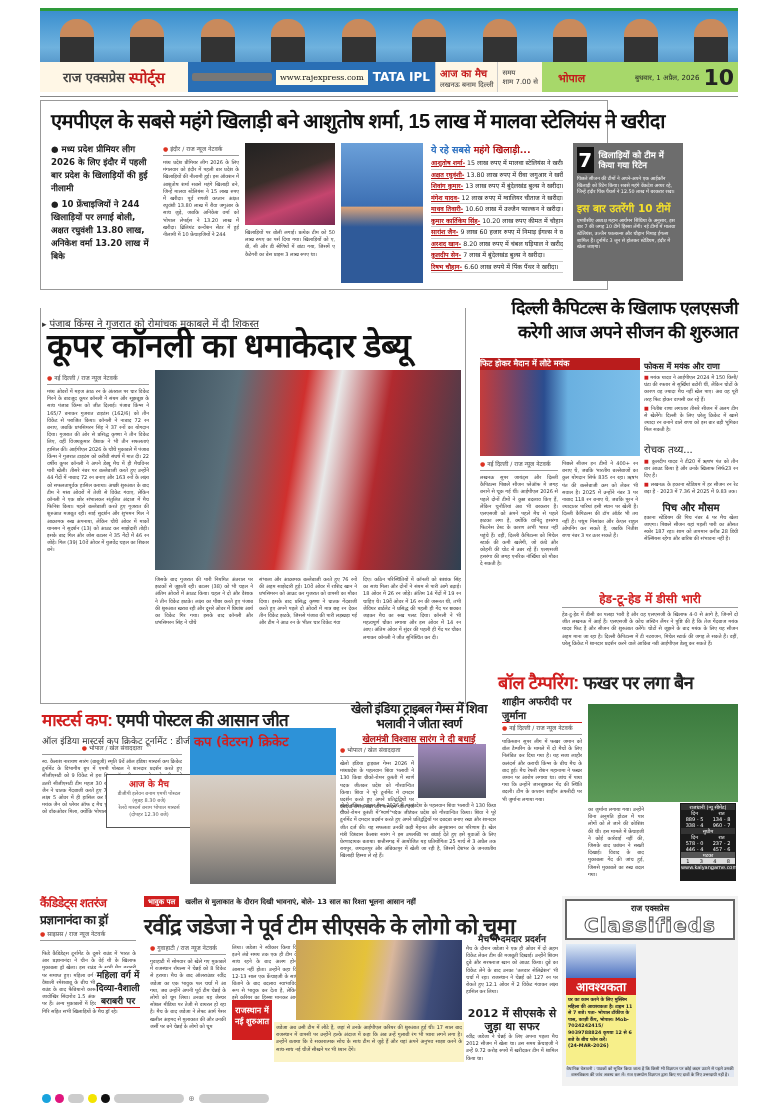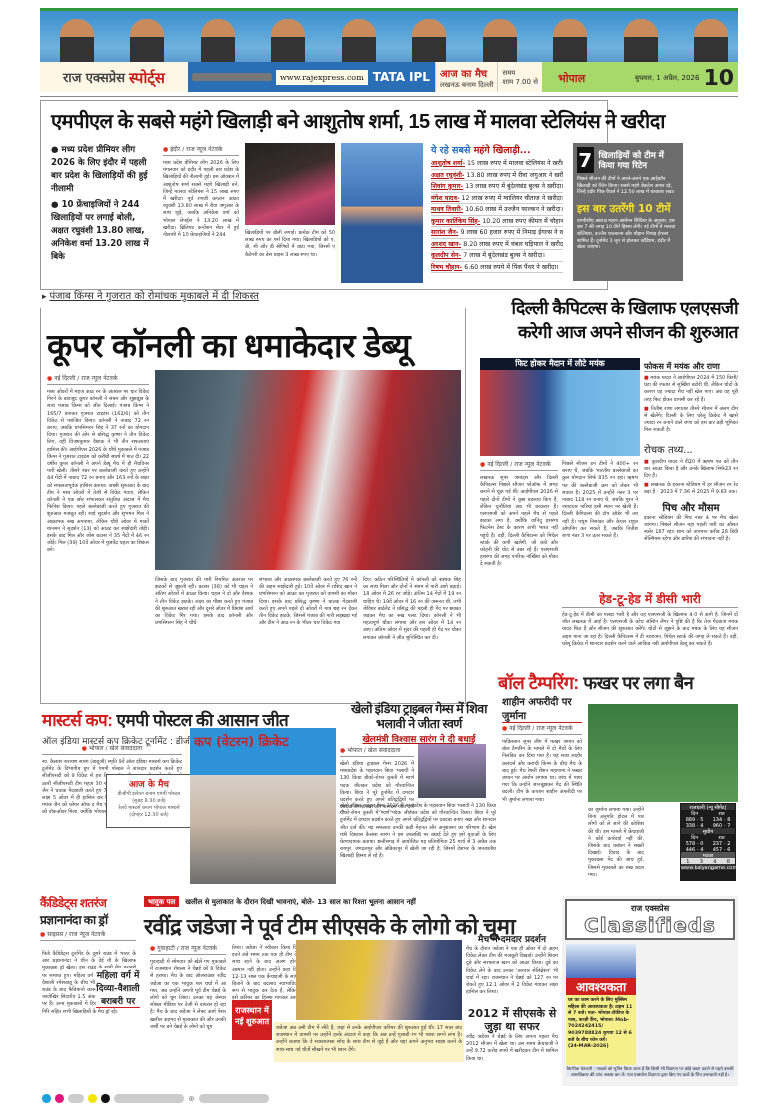--- a/index.html
+++ b/index.html
@@ -109,39 +109,39 @@
     <div style="display:flex;gap:5px;align-items:center">
       <div style="background:#111;color:#fff;font-size:20px;font-weight:bold;width:24px;height:26px;text-align:center;line-height:26px">7</div>
       <div style="font-size:8.5px;font-weight:bold;line-height:10px">खिलाड़ियों को टीम में किया गया रिटेन</div>
     </div>
     <p style="font-size:4.8px;line-height:6.6px;margin-top:3px">पिछले सीजन की टीमों ने अपने-अपने एक आईकॉन खिलाड़ी को रिटेन किया। सबसे महंगे वेंकटेश अय्यर रहे, जिन्हें इंदौर पिंक पैंथर्स ने 12.50 लाख में बरकरार रखा।</p>
     <div style="color:#f5e12a;font-weight:bold;font-size:10.5px;margin:5px 0 3px">इस बार उतरेंगी 10 टीमें</div>
     <p style="font-size:4.8px;line-height:6.6px">एमपीसीए अध्यक्ष महान आर्यमन सिंधिया के अनुसार, इस बार 7 की जगह 10 टीमें हिस्सा लेंगी। नई टीमों में मालवा स्टेलियंस, उज्जैन फाल्कन्स और चौहान निमाड़ ईगल्स शामिल हैं। टूर्नामेंट 3 जून से होलकर स्टेडियम, इंदौर में खेला जाएगा।</p>
   </div>
 </div>
 
-<div class="abs" style="left:42px;top:284px;width:420px">
+<div class="abs" style="left:42px;top:312px;width:420px">
   <span style="font-size:9px;color:#333">▸ </span><span style="font-size:10px;color:#333;text-decoration:underline">पंजाब किंग्स ने गुजरात को रोमांचक मुकाबले में दी शिकस्त</span>
 </div>
 <div class="abs box" style="left:40px;top:308px;width:426px;height:396px;border-top:none;border-bottom:1px solid #999">
   <h1 style="position:absolute;left:6px;top:14px;font-size:33px;color:#111;white-space:nowrap">कूपर कॉनली का धमाकेदार डेब्यू</h1>
   <div class="abs" style="left:6px;top:66px;width:102px">
     <div class="dateline">नई दिल्ली / राज न्यूज नेटवर्क</div>
     <p class="body-txt" style="height:300px;overflow:hidden">मध्य ओवरों में महज आठ रन के अंतराल पर चार विकेट गिरने के बावजूद कूपर कॉनली ने संयम और सूझबूझ के साथ पंजाब किंग्स को जीत दिलाई। पंजाब किंग्स ने 165/7 बनाकर गुजरात टाइटंस (162/6) को तीन विकेट से पराजित किया। कॉनली ने नाबाद 72 रन बनाए, जबकि प्रभसिमरन सिंह ने 37 रनों का योगदान दिया। गुजरात की ओर से प्रसिद्ध कृष्णा ने तीन विकेट लिए, वहीं विजयकुमार वैशाक ने भी तीन सफलताएं हासिल कीं। आईपीएल 2026 के चौथे मुकाबले में पंजाब किंग्स ने गुजरात टाइटंस को करीबी संघर्ष में मात दी। 22 वर्षीय कूपर कॉनली ने अपने डेब्यू मैच में ही मैचविनर पारी खेली। तीसरे नंबर पर बल्लेबाजी करते हुए उन्होंने 44 गेंदों में नाबाद 72 रन बनाए और 163 रनों के लक्ष्य को सफलतापूर्वक हासिल कराया। अच्छी शुरुआत के बाद टीम ने मध्य ओवरों में तेजी से विकेट गंवाए, लेकिन कॉनली ने एक छोर संभालकर संतुलित अंदाज में मैच फिनिश किया। पहले बल्लेबाजी करते हुए गुजरात की शुरुआत मजबूत रही। साई सुदर्शन और शुभमन गिल ने आक्रामक रुख अपनाया, लेकिन चौथे ओवर में मार्को यानसन ने सुदर्शन (13) को आउट कर साझेदारी तोड़ी। इसके बाद गिल और जोस बटलर ने 35 गेंदों में 46 रन जोड़े। गिल (39) 10वें ओवर में युजवेंद्र चहल का शिकार बने।</p>
   </div>
   <div class="img abs" style="left:114px;top:62px;width:306px;height:200px;background:linear-gradient(100deg,#384c5a 0%,#5a6f7a 25%,#d0302e 45%,#e8e8e8 55%,#b22a2f 70%,#2f4152 100%)"></div>
   <p class="body-txt abs" style="left:114px;top:268px;width:98px;height:120px;overflow:hidden">जिसके बाद गुजरात की पारी नियमित अंतराल पर झटकों से जूझती रही। बटलर (38) को भी चहल ने अंतिम ओवरों में आउट किया। चहल ने दो और वैशाक ने तीन विकेट झटके। लक्ष्य का पीछा करते हुए पंजाब की शुरुआत खराब रही और दूसरे ओवर में प्रियांश आर्य का विकेट गिर गया। इसके बाद कॉनली और प्रभसिमरन सिंह ने चौथे</p>
   <p class="body-txt abs" style="left:218px;top:268px;width:98px;height:120px;overflow:hidden">संभाला और आक्रामक बल्लेबाजी करते हुए 76 रनों की अहम साझेदारी हुई। 10वें ओवर में राशिद खान ने प्रभसिमरन को आउट कर गुजरात को वापसी का मौका दिया। इसके बाद प्रसिद्ध कृष्णा ने घातक गेंदबाजी करते हुए अपने पहले दो ओवरों में मात्र छह रन देकर तीन विकेट झटके, जिससे पंजाब की पारी लड़खड़ा गई और टीम ने आठ रन के भीतर चार विकेट गंवा</p>
   <p class="body-txt abs" style="left:322px;top:268px;width:98px;height:120px;overflow:hidden">दिए। कठिन परिस्थितियों में कॉनली को शशांक सिंह का साथ मिला और दोनों ने संयम से पारी आगे बढ़ाई। 18 ओवर में 26 रन जोड़े। अंतिम 14 गेंदों में 19 रन चाहिए थे। 19वें ओवर में 16 रन की जरूरत थी, तभी जेवियर बार्टलेट ने प्रसिद्ध की पहली ही गेंद पर छक्का जड़कर मैच का रुख पलट दिया। कॉनली ने भी महत्वपूर्ण चौका लगाया और इस ओवर में 14 रन आए। अंतिम ओवर में सुंदर की पहली ही गेंद पर चौका लगाकर कॉनली ने जीत सुनिश्चित कर दी।</p>
 </div>
 
 <div class="abs" style="left:474px;top:296px;width:264px">
   <h2 style="font-size:17.5px;line-height:24px;text-align:right;color:#111">दिल्ली कैपिटल्स के खिलाफ एलएसजी करेगी आज अपने सीजन की शुरुआत</h2>
 </div>
-<div class="abs" style="left:480px;top:358px;width:160px;height:12px;background:#0f172a;color:#fff;font-size:8px;font-weight:bold;text-align:center;line-height:12px">फिट होकर मैदान में लौटे मयंक</div>
+<div class="abs" style="left:480px;top:358px;width:160px;height:12px;background:#b91c1c;color:#fff;font-size:8px;font-weight:bold;line-height:12px">फिट होकर मैदान में लौटे मयंक</div>
 <div class="img abs" style="left:480px;top:370px;width:160px;height:86px;background:linear-gradient(90deg,#c43c3c 0%,#2b4d8f 40%,#6ab0e0 55%,#7ec0ea 100%)"></div>
 <div class="abs" style="left:644px;top:360px;width:94px">
   <div style="font-size:8px;font-weight:bold;border-bottom:1px solid #999">फोकस में मयंक और राणा</div>
   <p class="body-txt bullet-sq" style="margin-top:2px">मयंक यादव ने आईपीएल 2024 में 150 किमी/घंटा की रफ्तार से सुर्खियां बटोरी थीं, लेकिन चोटों के कारण वह ज्यादा मैच नहीं खेल पाए। अब वह पूरी तरह फिट होकर वापसी कर रहे हैं।</p>
   <p class="body-txt bullet-sq" style="margin-top:2px">नितीश राणा लगातार तीसरे सीजन में अलग टीम से खेलेंगे। दिल्ली के लिए घरेलू क्रिकेट में खासे ज्यादा रन बनाने वाले राणा को इस बार बड़ी भूमिका मिल सकती है।</p>
   <div style="font-size:10px;font-weight:normal;margin-top:8px">रोचक तथ्य...</div>
   <p class="body-txt bullet-sq" style="margin-top:2px">कुलदीप यादव ने टी20 में ऋषभ पंत को तीन बार आउट किया है और उनके खिलाफ सिर्फ23 रन दिए हैं।</p>
   <p class="body-txt bullet-sq" style="margin-top:2px">लखनऊ के इकाना स्टेडियम में हर सीजन रन रेट बढ़ा है - 2023 में 7.36 से 2025 में 9.83 तक।</p>
   <div style="font-size:10px;font-weight:bold;text-align:center;margin-top:4px">पिच और मौसम</div>
   <p class="body-txt">इकाना स्टेडियम की पिच नंबर 4 पर मैच खेला जाएगा। पिछले सीजन यहां पहली पारी का औसत स्कोर 187 रहा। शाम को तापमान करीब 28 डिग्री सेल्सियस रहेगा और बारिश की संभावना नहीं है।</p>

